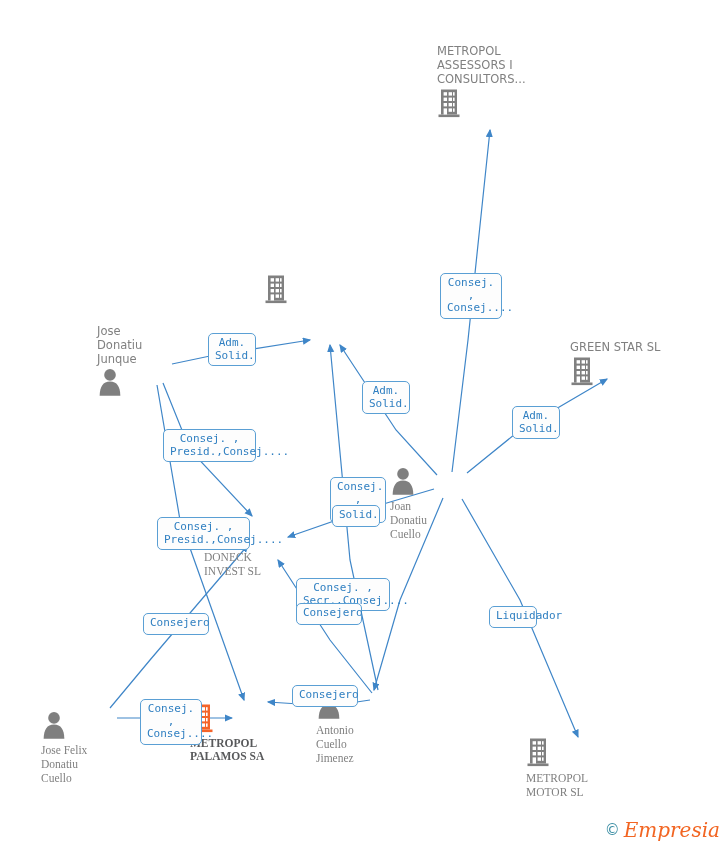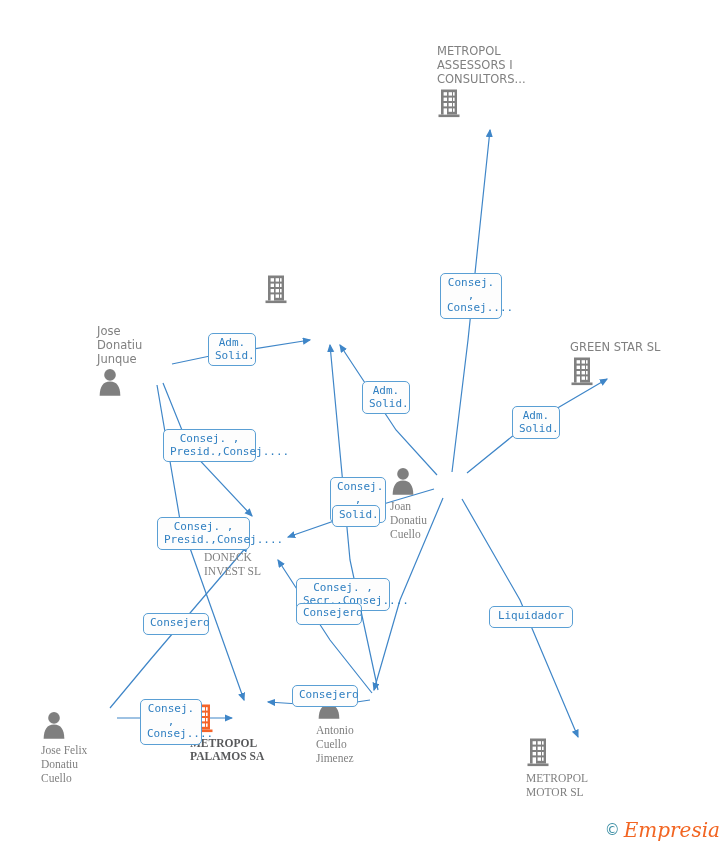--- a/index.html
+++ b/index.html
@@ -286,21 +286,21 @@
 Presid.,Consej....</div>
       <div class="elabel" style="left: 157px; top: 517px; width: 93px; min-height: 33px;">Consej. ,
 Presid.,Consej....</div>
       <div class="elabel" style="left: 330px; top: 477px; width: 56px; min-height: 33px;">Consej. ,
 Secr.</div>
       <div class="elabel" style="left: 332px; top: 505px; width: 48px; min-height: 22px;">Solid.</div>
       <div class="elabel" style="left: 296px; top: 578px; width: 94px; min-height: 33px;">Consej. ,
 Secr.,Consej....</div>
       <div class="elabel" style="left: 296px; top: 603px; width: 66px; min-height: 22px;">Consejero</div>
       <div class="elabel" style="left: 143px; top: 613px; width: 66px; min-height: 22px;">Consejero</div>
-      <div class="elabel" style="left: 489px; top: 606px; width: 84px; min-height: 22px;">Liquidador</div>
+      <div class="elabel" style="left: 489px; top: 606px; width: 48px; min-height: 22px;">Liquidador</div>
       <div class="elabel" style="left: 140px; top: 699px; width: 62px; min-height: 33px;">Consej. ,
 Consej....</div>
       <div class="elabel" style="left: 292px; top: 685px; width: 66px; min-height: 22px;">Consejero</div>
     </div>
 
   <div id="watermark">
     <span class="cmark">©</span>
     <span class="wname">Empresia</span>
   </div>
 

